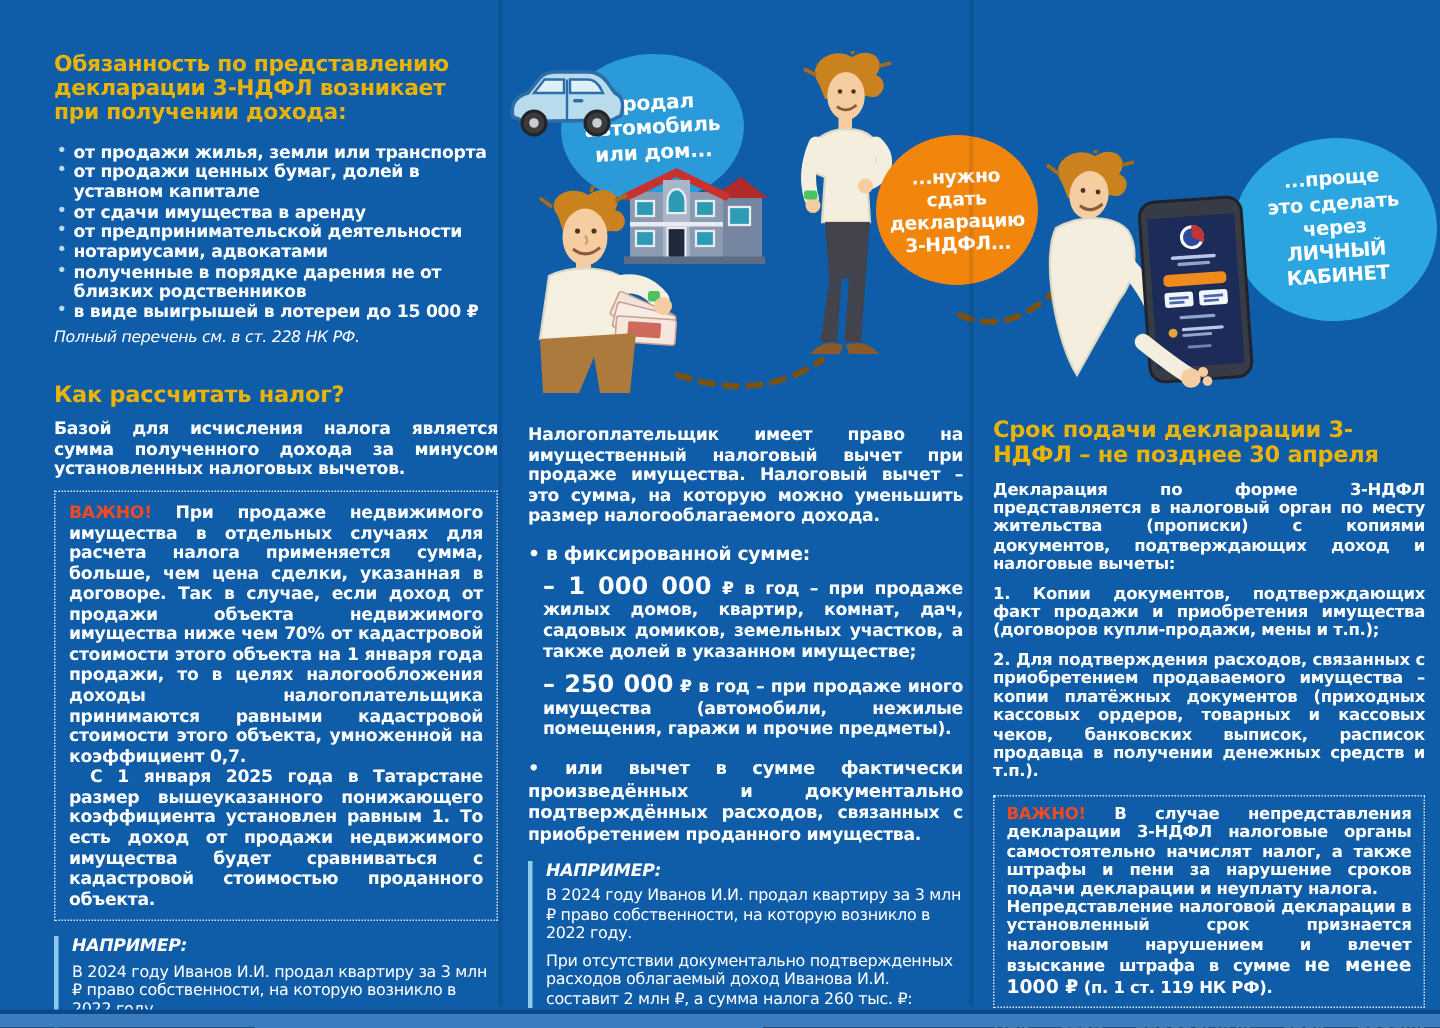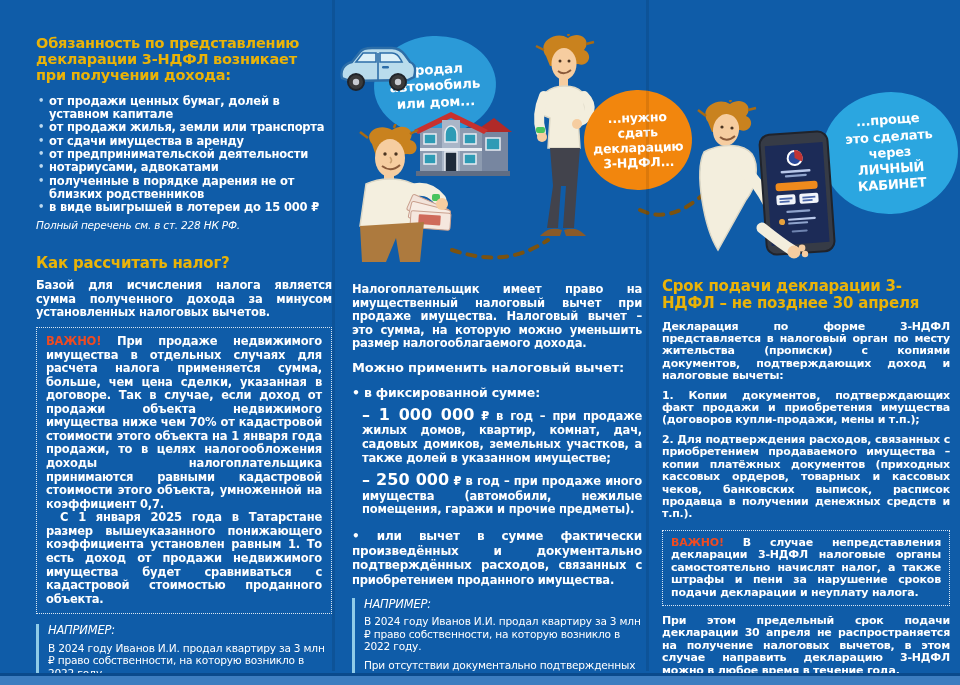--- a/index.html
+++ b/index.html
@@ -33,21 +33,21 @@
   ul.bullets li::before{content:"•";position:absolute;left:2px;top:0;color:#bcd9ef;font-size:10px;}
 
   .note{font-style:italic;font-size:10.5px;text-align:left;margin:4px 0 0 0;font-weight:normal;}
 
   .dotted-box{border:1.5px dotted rgba(255,255,255,0.85);padding:7px 9px;margin-top:7px;}
   .dotted-box p{margin:0;}
   .dotted-box p + p{text-indent:14px;}
   .alert{color:#ee4b22;font-weight:bold;}
 
   .example{border-left:3px solid #8fcbe8;padding-left:9px;margin-top:10px;}
-  .example .ex-label{font-style:italic;font-weight:normal;font-size:11.5px;margin:0 0 4px 0;}
+  .example .ex-label{font-style:italic;font-weight:bold;font-size:11.5px;margin:0 0 4px 0;}
   .example p{font-weight:normal;font-size:10.6px;line-height:1.18;margin:0 0 6px 0;text-align:left;}
 
   .ded-head{font-weight:bold;font-size:13px;margin:9px 0 0 0;}
   .fix-head{font-weight:bold;font-size:12.5px;margin:10px 0 0 0;}
   .fix-head::before,.or-block::before{content:"• ";}
   .amount{margin:5px 0 0 10px;font-weight:bold;font-size:11.5px;line-height:1.2;text-align:justify;}
   .amount .num{font-size:16px;letter-spacing:0;}
   .or-block{font-weight:bold;font-size:12px;line-height:1.22;margin:12px 0 0 0;text-align:justify;}
   .or-block .rest{font-size:11.5px;}
   .strong-x{font-weight:bold;font-size:12.5px;letter-spacing:0;}
@@ -200,22 +200,22 @@
 
     <path d="M74 128 C 84 136 94 144 104 150" stroke="#f3eedd" stroke-width="11" fill="none" stroke-linecap="round"></path>
     <circle cx="106" cy="152" r="6.5" fill="#f6cda0"></circle>
     <circle cx="114" cy="148" r="3.4" fill="#f6cda0"></circle>
     <circle cx="117" cy="154" r="3.2" fill="#f6cda0"></circle>
   </svg>
 
   <div class="col col1">
     <h2 class="h-orange" style="width:266px;">Обязанность по представлению декларации 3-НДФЛ возникает при получении дохода:</h2>
     <ul class="bullets">
+      <li>от продажи жилья, земли или транспорта</li>
       <li>от продажи ценных бумаг, долей в уставном капитале</li>
-      <li>от продажи жилья, земли или транспорта</li>
       <li>от сдачи имущества в аренду</li>
       <li>от предпринимательской деятельности</li>
       <li>нотариусами, адвокатами</li>
       <li>полученные в порядке дарения не от близких родственников</li>
       <li>в виде выигрышей в лотереи до 15&nbsp;000 ₽</li>
     </ul>
     <p class="note">Полный перечень см. в ст. 228 НК РФ.</p>
     <h2 class="h-orange small">Как рассчитать налог?</h2>
     <p class="body-b">Базой для исчисления налога является сумма полученного дохода за минусом установленных налоговых вычетов.</p>
     <div class="dotted-box">
@@ -225,40 +225,40 @@
     <div class="example">
       <p class="ex-label">НАПРИМЕР:</p>
       <p>В 2024 году Иванов И.И. продал квартиру за 3 млн ₽  право собственности, на которую возникло в 2022 году.</p>
       <p>Если кадастровая стоимость квартиры по состоянию на 1 января 2024 года составляет 4 млн 500 тыс ₽, то в целях налогообложения доход Иванова И.И. составит 3 млн 150 тыс ₽.</p>
 
     </div>
   </div>
 
   <div class="col col2">
     <p class="body-b">Налогоплательщик имеет право на имущественный налоговый вычет при продаже имущества. Налоговый вычет – это сумма, на которую можно уменьшить размер налогооблагаемого дохода.</p>
-    <p class="ded-head">Можно применить налоговый вычет:</p>
     <p class="fix-head">в фиксированной сумме:</p>
     <p class="amount"><span class="num">– 1&nbsp;000&nbsp;000</span> <span>₽ в год – при продаже жилых домов, квартир, комнат, дач, садовых домиков, земельных участков, а также долей в указанном имуществе;</span></p>
     <p class="amount"><span class="num">– 250&nbsp;000</span> <span>₽ в год – при продаже иного имущества (автомобили, нежилые помещения, гаражи и прочие предметы).</span></p>
     <p class="or-block"><span>или вычет в сумме фактически произведённых и документально подтверждённых расходов,</span> <span class="rest">связанных с приобретением проданного имущества.</span></p>
     <div class="example">
       <p class="ex-label">НАПРИМЕР:</p>
       <p>В 2024 году Иванов И.И. продал квартиру за 3 млн ₽ право собственности, на которую возникло в 2022 году.</p>
       <p>При отсутствии документально подтвержденных расходов облагаемый доход Иванова И.И. составит 2 млн ₽, а сумма налога 260 тыс. ₽:</p>
 
     </div>
   </div>
 
   <div class="col col3">
     <h2 class="h-orange">Срок подачи декларации 3-НДФЛ – не позднее 30 апреля</h2>
     <p class="body-b">Декларация по форме 3-НДФЛ представляется в налоговый орган по месту жительства (прописки) с копиями документов, подтверждающих доход и налоговые вычеты:</p>
     <p class="body-b numbered">1. Копии документов, подтверждающих факт продажи и приобретения имущества (договоров купли-продажи, мены и т.п.);</p>
     <p class="body-b numbered">2. Для подтверждения расходов, связанных с приобретением продаваемого имущества – копии платёжных документов (приходных кассовых ордеров, товарных и кассовых чеков, банковских выписок, расписок продавца в получении денежных средств и т.п.).</p>
     <div class="dotted-box">
       <p class="body-b"><span class="alert">ВАЖНО!</span> <span>В случае непредставления декларации 3-НДФЛ налоговые органы самостоятельно начислят налог, а также штрафы и пени за нарушение сроков подачи декларации и неуплату налога.</span></p>
+      <p class="body-b" style="text-indent:0;"><span>Непредставление налоговой декларации в установленный срок признается налоговым нарушением и влечет взыскание штрафа в сумме </span><span class="strong-x">не менее 1000 ₽</span><span> (п. 1 ст. 119 НК РФ).</span></p>
     </div>
     <p class="body-b final">При этом предельный срок подачи декларации 30 апреля не распространяется на получение налоговых вычетов, в этом случае направить декларацию 3-НДФЛ можно в любое время в течение года.</p>
   </div>
 
   <div class="crease c1"></div>
   <div class="crease c2"></div>
   <div class="bottom-line"></div>
   <div class="bottom-strip"></div>
 </div>
 

